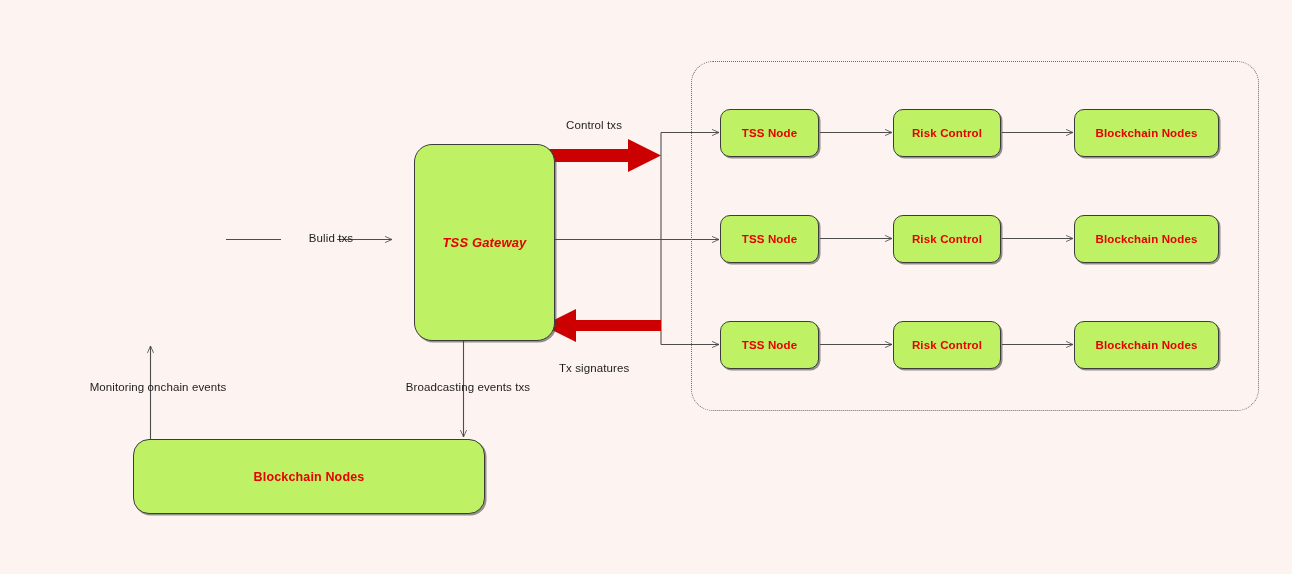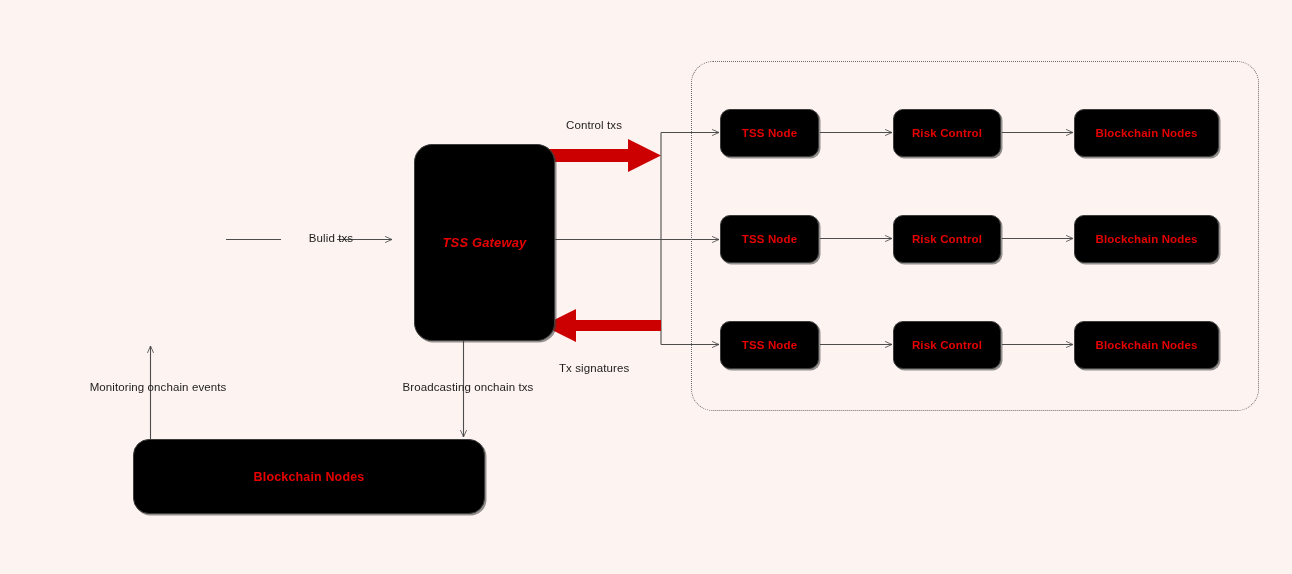--- a/index.html
+++ b/index.html
@@ -22,21 +22,21 @@
   #edge-layer {
     position: absolute;
     left: 0;
     top: 0;
     width: 1292px;
     height: 574px;
     pointer-events: none;
   }
   .node-box {
     position: absolute;
-    background: #000000;
+    background: #bef264;
     border: 1.1px solid #3c3c3c;
     border-radius: 14px;
     box-sizing: border-box;
     display: flex;
     align-items: center;
     justify-content: center;
     color: #e60000;
     font-weight: bold;
     letter-spacing: 0.15px;
     box-shadow: 1.5px 1.5px 0 rgba(60,60,60,0.55);
@@ -191,15 +191,15 @@
   </div>
 
   <div class="edge-label centered" style="left:309px; top:232px;padding-left:44px;">Bulid txs</div>
 
   <div class="edge-label" style="left:566px; top:119px;">Control txs</div>
 
   <div class="edge-label" style="left:559px; top:362px;">Tx signatures</div>
 
   <div class="edge-label centered" style="left:158px; top:381px;">Monitoring onchain events</div>
 
-  <div class="edge-label centered" style="left:468px; top:381px;">Broadcasting onchain txs</div>
+  <div class="edge-label centered" style="left:468px; top:381px;">Broadcasting events txs</div>
 
 </div>
 
 </body></html>

